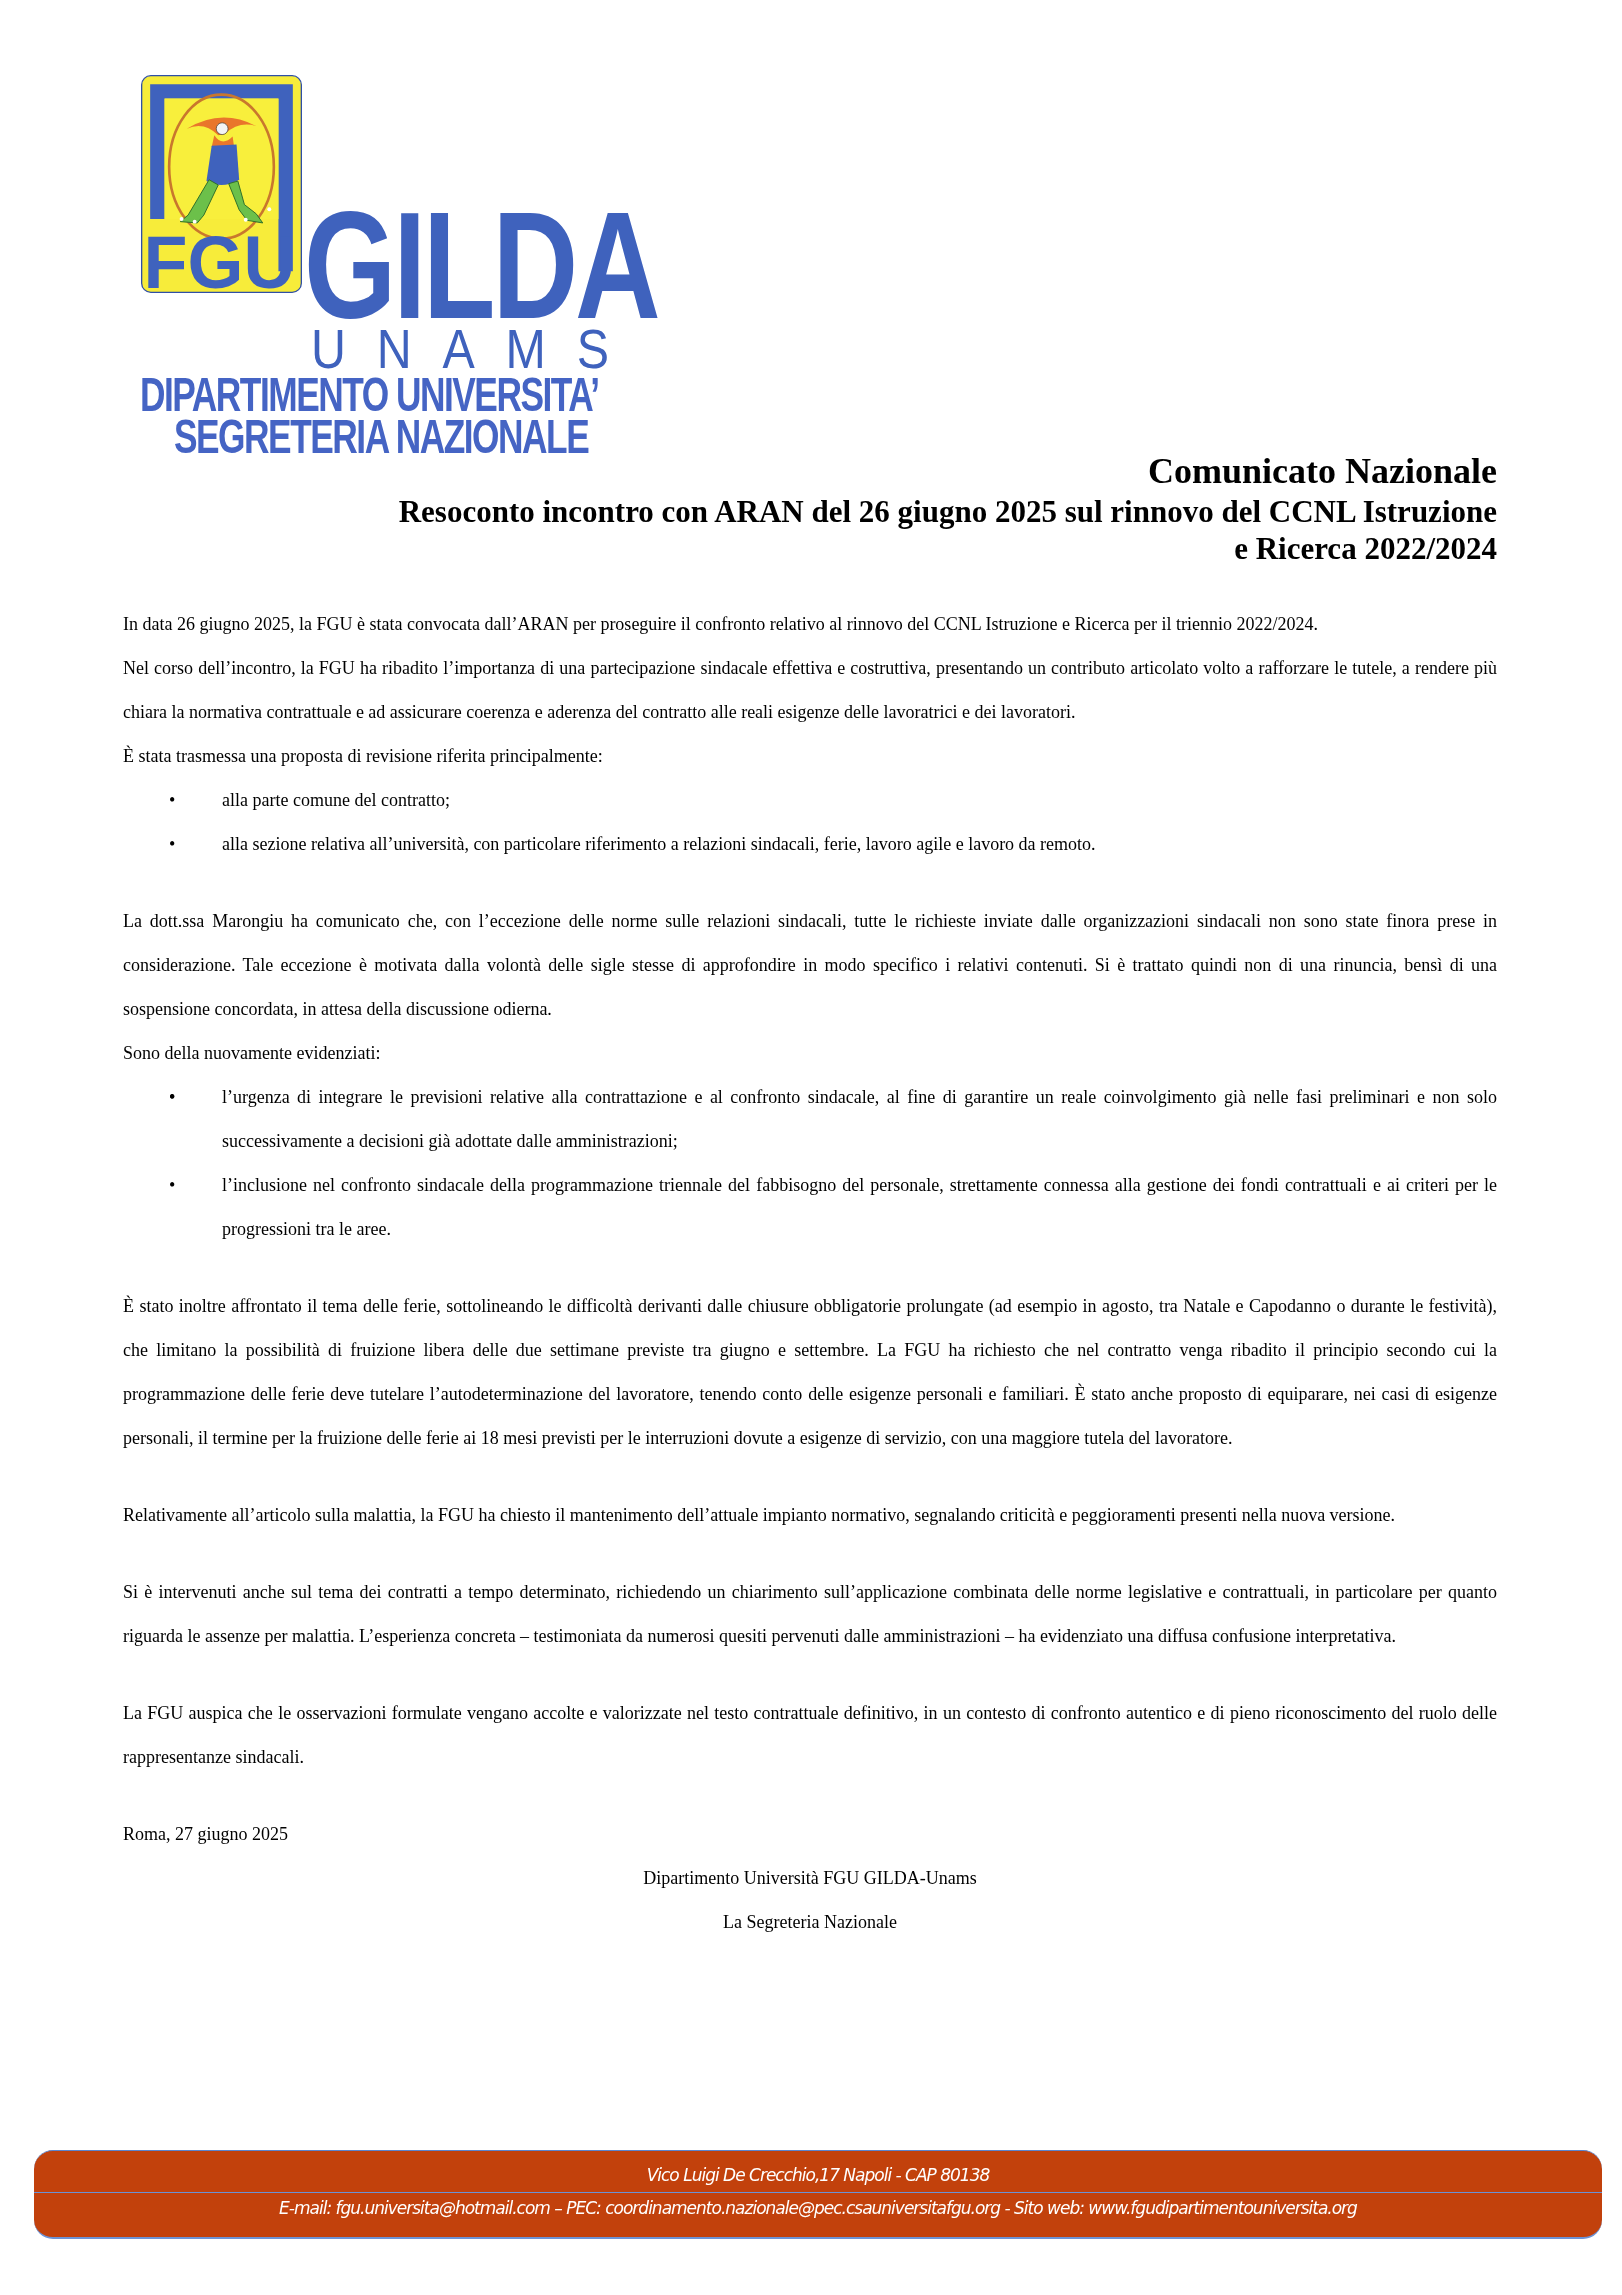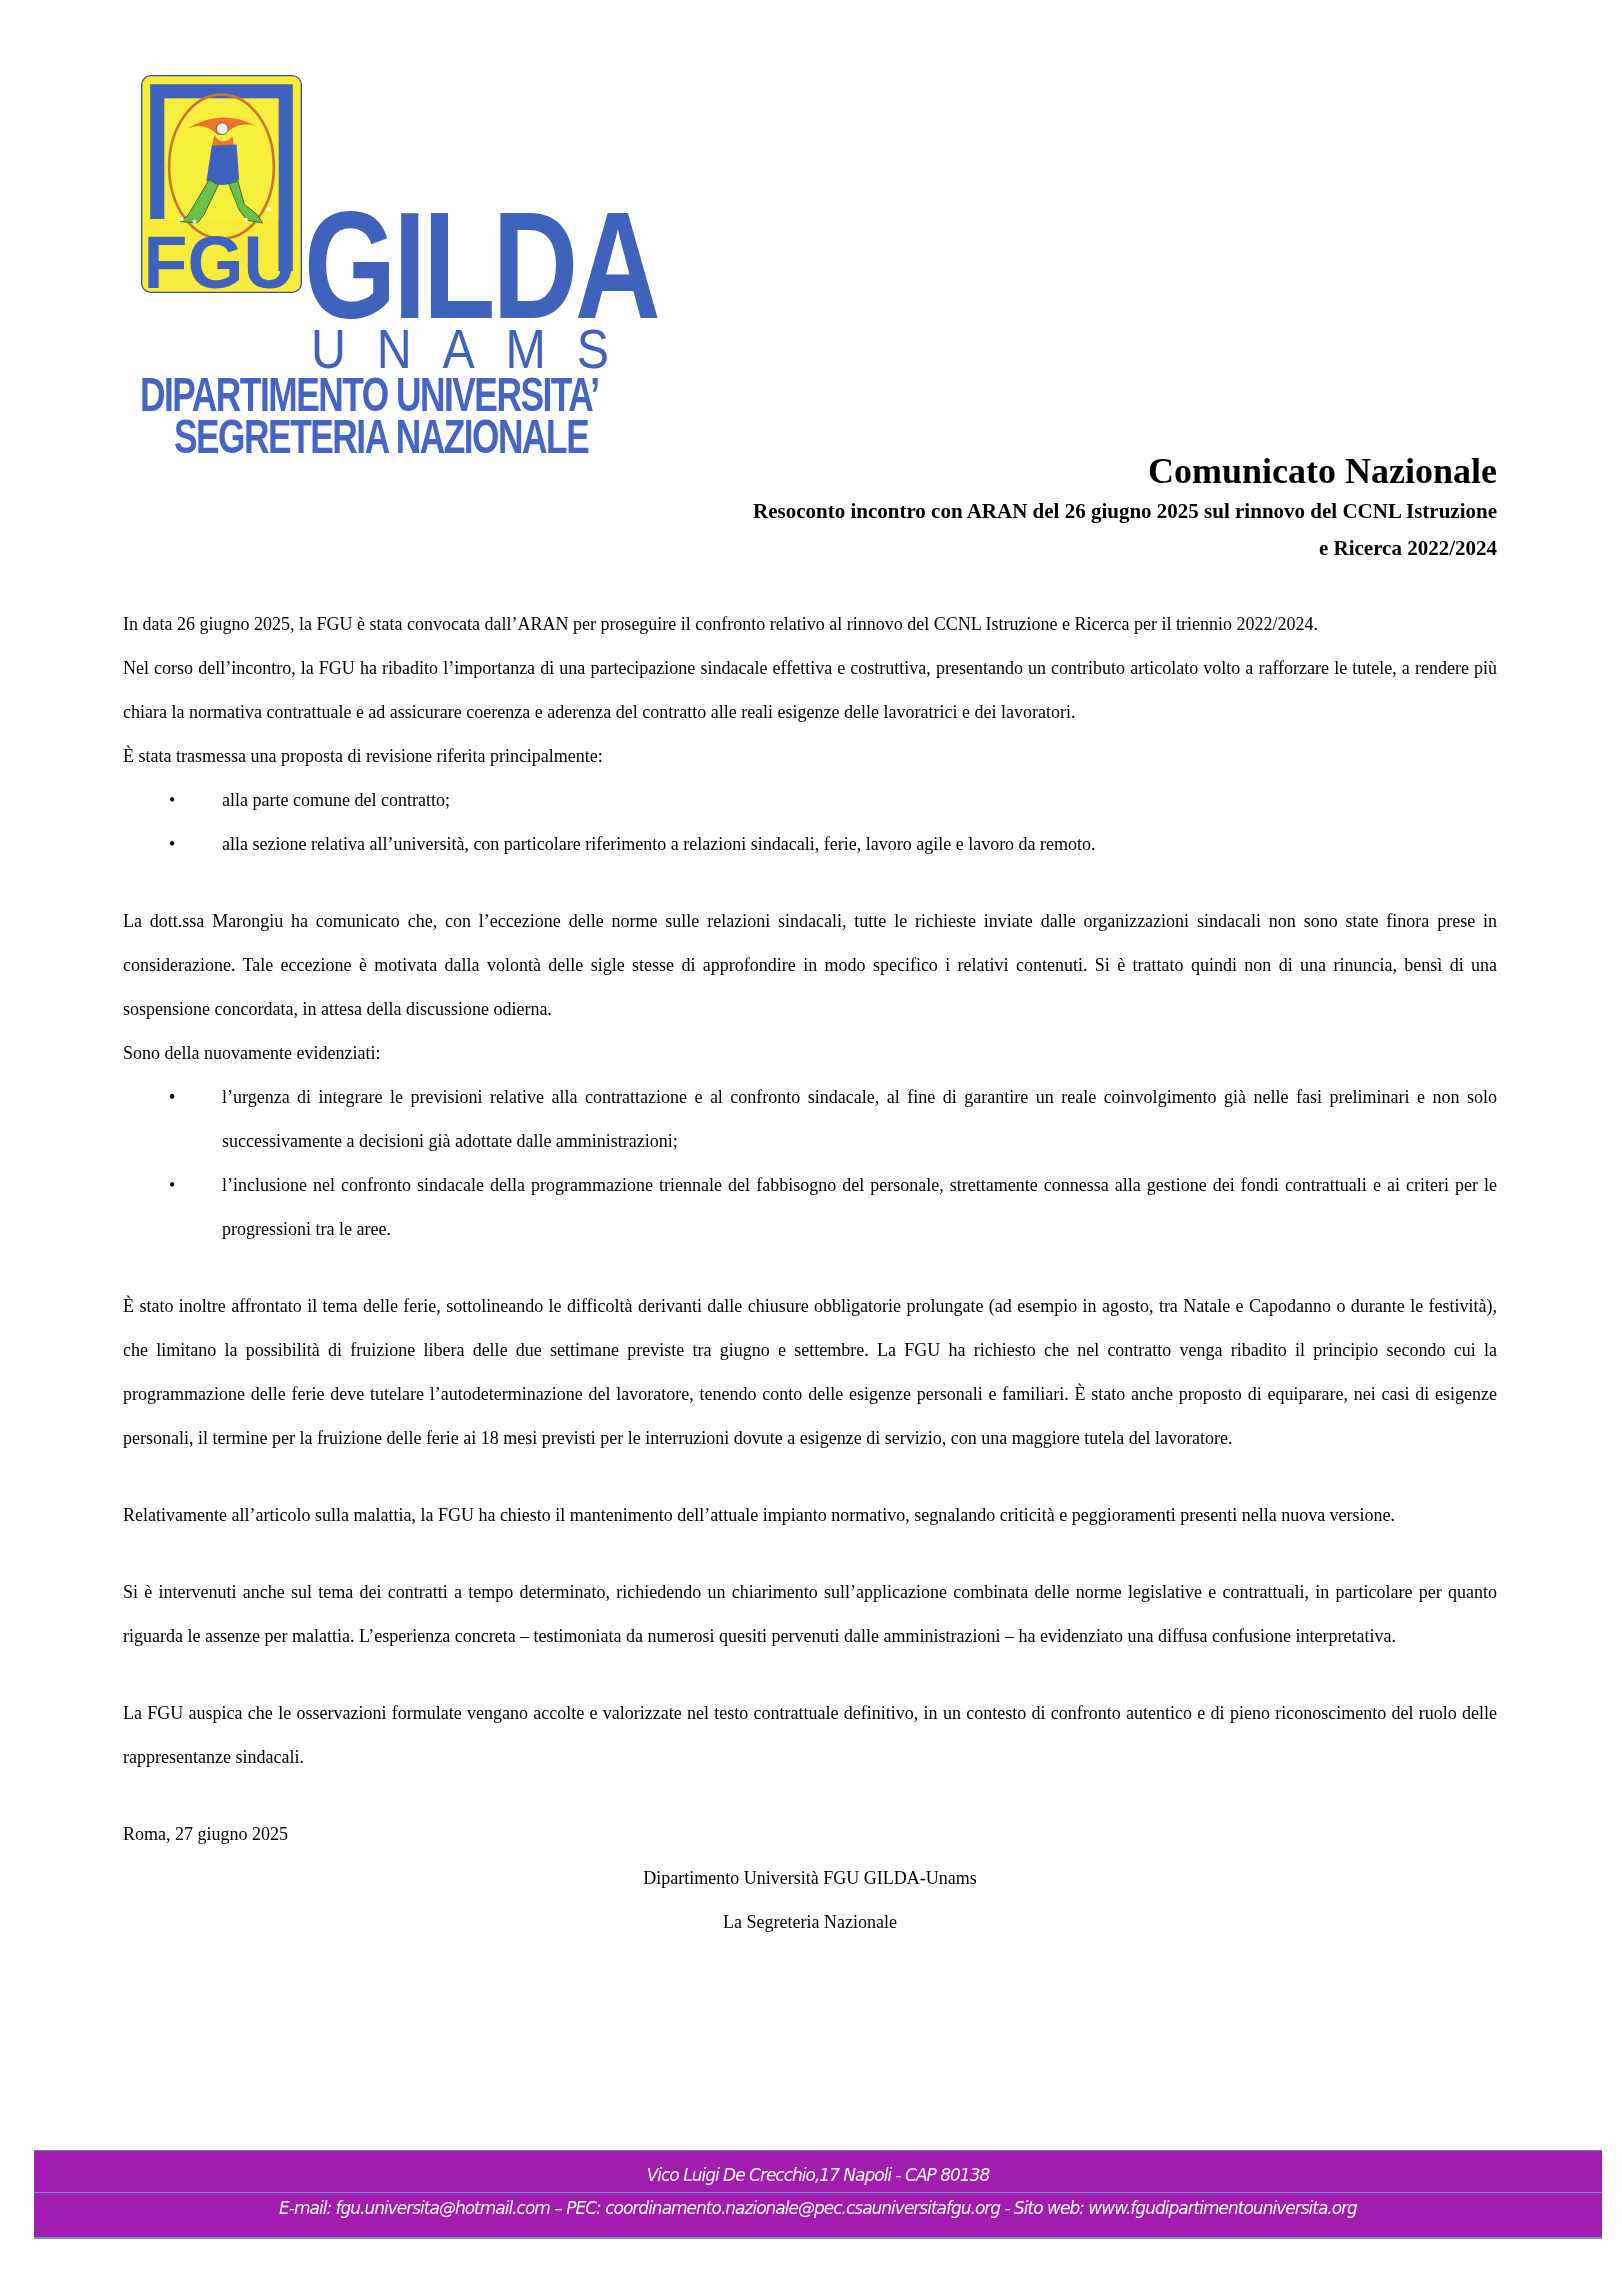--- a/index.html
+++ b/index.html
@@ -9,34 +9,34 @@
   .logo { position: absolute; left: 140px; top: 73px; width: 497px; height: 314px; }
   .emblem { position: absolute; left: 1.3px; top: 2px; width: 161px; height: 218px; }
   .gilda { position: absolute; left: 164px; top: 116px; font-family: "Liberation Sans", sans-serif; font-weight: bold; color: #3f62bd; font-size: 152px; line-height: 1; letter-spacing: -3.9px; transform: scaleX(0.78); transform-origin: left top; }
   .unams { position: absolute; left: 171px; top: 249px; font-family: "Liberation Sans", sans-serif; color: #3f62bd; font-size: 55px; line-height: 1; letter-spacing: 35px; transform: scaleX(0.88); transform-origin: left top; }
   .dept1 { position: absolute; left: 0px; top: 298px; font-family: "Liberation Sans", sans-serif; font-weight: bold; color: #4564c4; font-size: 48px; line-height: 1; letter-spacing: -2px; transform: scaleX(0.735); transform-origin: left top; white-space: nowrap; }
   .dept2 { position: absolute; left: 34px; top: 340px; font-family: "Liberation Sans", sans-serif; font-weight: bold; color: #4564c4; font-size: 48px; line-height: 1; letter-spacing: -2px; transform: scaleX(0.735); transform-origin: left top; white-space: nowrap; }
 
   
   .titles { position: absolute; left: 123px; width: 1374px; top: 450px; text-align: right; font-weight: bold; }
   .title-main { font-size: 36px; line-height: 43px; }
-  .title-sub { font-size: 21px; line-height: 37px; }
+  .title-sub { font-size: 31px; line-height: 37px; }
 
   
   .content { position: absolute; left: 123px; width: 1374px; top: 602px; font-size: 18px; line-height: 44px; text-align: justify; }
   .content p { margin: 0; }
   .content .gap { height: 33px; }
   .content ul { margin: 0; padding: 0; list-style: none; }
   .content li { position: relative; padding-left: 99px; }
   .content li .bullet { position: absolute; left: 46px; top: 0; }
   .date-line { text-align: left; }
   .signature { text-align: center; }
 
   
-  .footer { position: absolute; left: 34px; top: 2150px; width: 1568px; height: 86px; background: #a21caf; border-top: 1.3px solid #5b85cf; border-bottom: 2px solid #6c93d6; color: #fff; font-family: "DejaVu Sans", sans-serif; font-style: italic; text-align: center; }
+  .footer { position: absolute; left: 34px; top: 2150px; width: 1568px; height: 86px; background: #c2410c; border-top: 1.3px solid #5b85cf; border-bottom: 2px solid #6c93d6; color: #fff; font-family: "DejaVu Sans", sans-serif; font-style: italic; text-align: center; border-radius: 19px; }
   .footer .row1 { position: absolute; left: 0; right: 0; top: 14.4px; font-size: 17px; letter-spacing: -1px; }
   .footer .divider { position: absolute; left: 0; right: 0; top: 41px; height: 1.3px; background: #6a92d6; }
   .footer .row2 { position: absolute; left: 0; right: 0; top: 47px; font-size: 17px; letter-spacing: -1px; }
 </style>
 </head>
 <body>
 
 <div class="logo">
   <svg class="emblem" viewBox="0 0 246 333" xmlns="http://www.w3.org/2000/svg">
 

